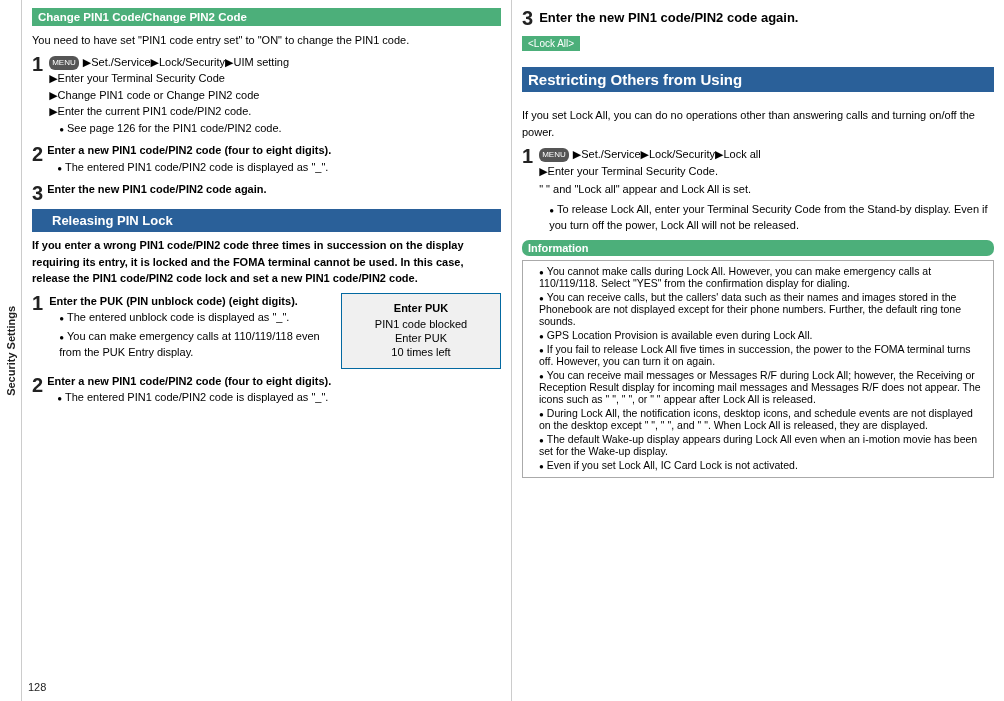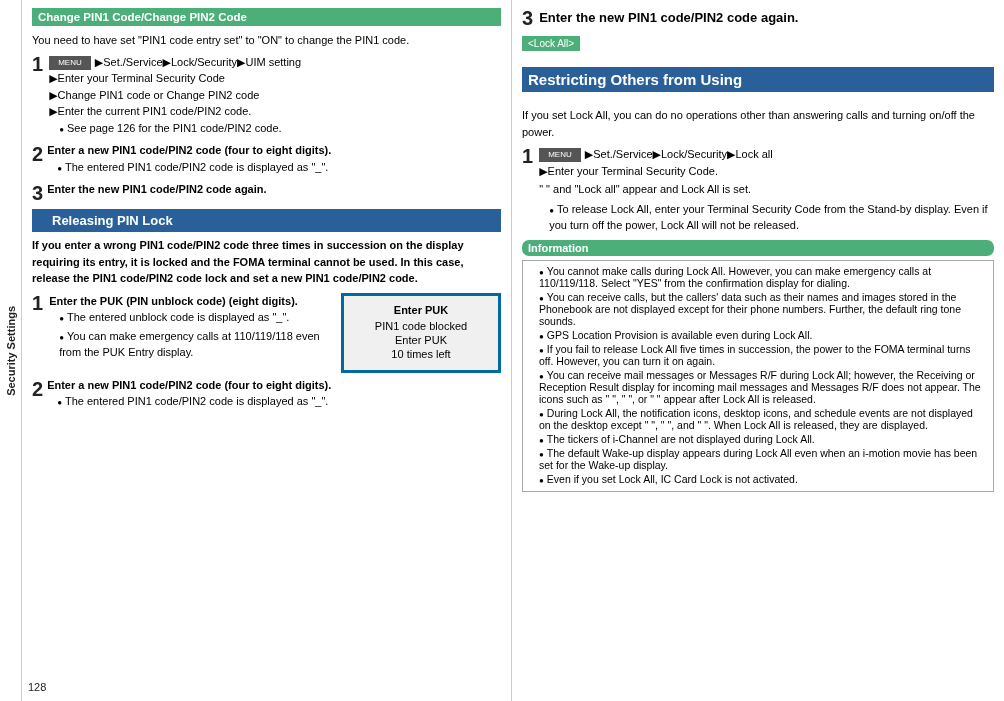--- a/index.html
+++ b/index.html
@@ -129,22 +129,22 @@
     .step-content {
       flex: 1;
       line-height: 1.5;
     }
 
     .menu-icon {
       display: inline-block;
       background: #555;
       color: #fff;
       font-size: 8px;
-      padding: 1px 9px;
-      border-radius: 0;
+      padding: 1px 3px;
+      border-radius: 6px;
       margin-right: 1px;
       vertical-align: middle;
     }
 
     p { margin-bottom: 3px; line-height: 1.5; }
     .bullet { padding-left: 10px; margin-bottom: 2px; }
     .bullet::before { content: "●"; font-size: 8px; margin-right: 3px; }
 
     .bold-text { font-weight: bold; }
 
@@ -152,21 +152,21 @@
       border: 1px solid #aaa;
       padding: 4px 6px;
       margin-top: 4px;
       font-size: 10.5px;
     }
     .info-bullet { padding-left: 10px; margin-bottom: 2px; position: relative; }
     .info-bullet::before { content: "●"; font-size: 8px; margin-right: 3px; }
 
     
     .puk-box {
-      border: 3px solid #0369a1;
+      border: 1px solid #0369a1;
       background: #f0f0f0;
       padding: 8px 12px;
       width: 160px;
       text-align: center;
       font-size: 11px;
       margin-left: 10px;
       flex-shrink: 0;
     }
     .puk-box-title {
       font-weight: bold;
@@ -288,21 +288,20 @@
     </div>
 
     <div class="info-header">Information</div>
     <div class="info-box">
       <div class="info-bullet">You cannot make calls during Lock All. However, you can make emergency calls at 110/119/118. Select "YES" from the confirmation display for dialing.</div>
       <div class="info-bullet">You can receive calls, but the callers' data such as their names and images stored in the Phonebook are not displayed except for their phone numbers. Further, the default ring tone sounds.</div>
       <div class="info-bullet">GPS Location Provision is available even during Lock All.</div>
       <div class="info-bullet">If you fail to release Lock All five times in succession, the power to the FOMA terminal turns off. However, you can turn it on again.</div>
       <div class="info-bullet">You can receive mail messages or Messages R/F during Lock All; however, the Receiving or Reception Result display for incoming mail messages and Messages R/F does not appear. The icons such as " ", " ", or " " appear after Lock All is released.</div>
       <div class="info-bullet">During Lock All, the notification icons, desktop icons, and schedule events are not displayed on the desktop except " ", " ", and " ". When Lock All is released, they are displayed.</div>
-      <div class="info-bullet">The tickers of i-Channel are not displayed during Lock All.</div>
       <div class="info-bullet">The default Wake-up display appears during Lock All even when an i-motion movie has been set for the Wake-up display.</div>
       <div class="info-bullet">Even if you set Lock All, IC Card Lock is not activated.</div>
     </div>
 
   </div>
 </div>
 
 <div class="page-num">128</div>
 
 </body></html>

